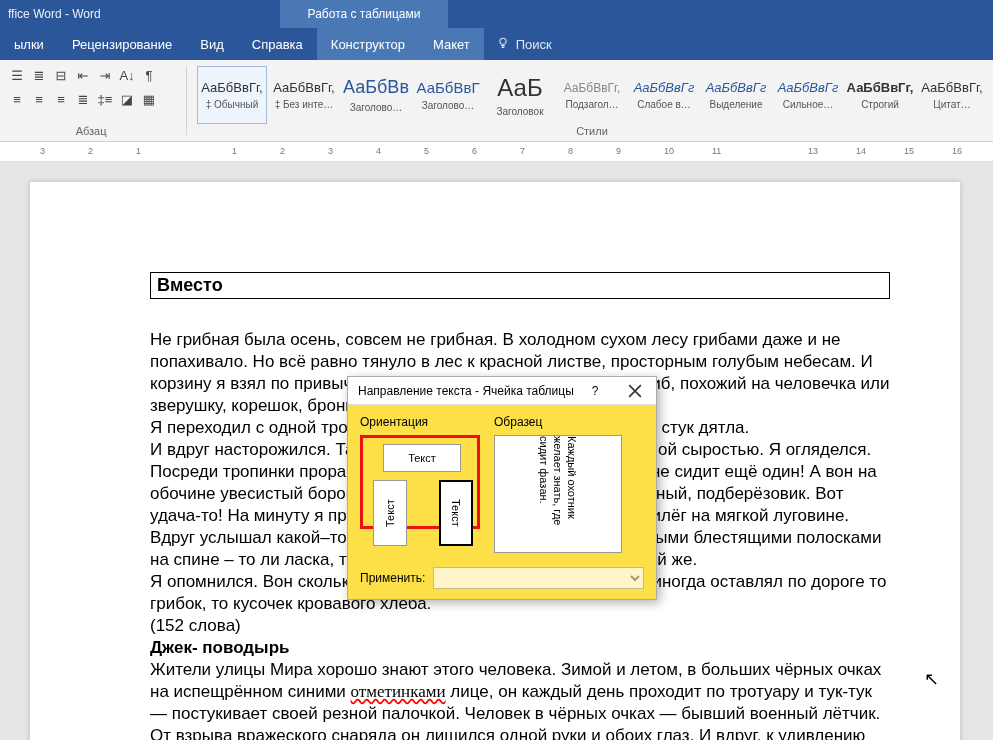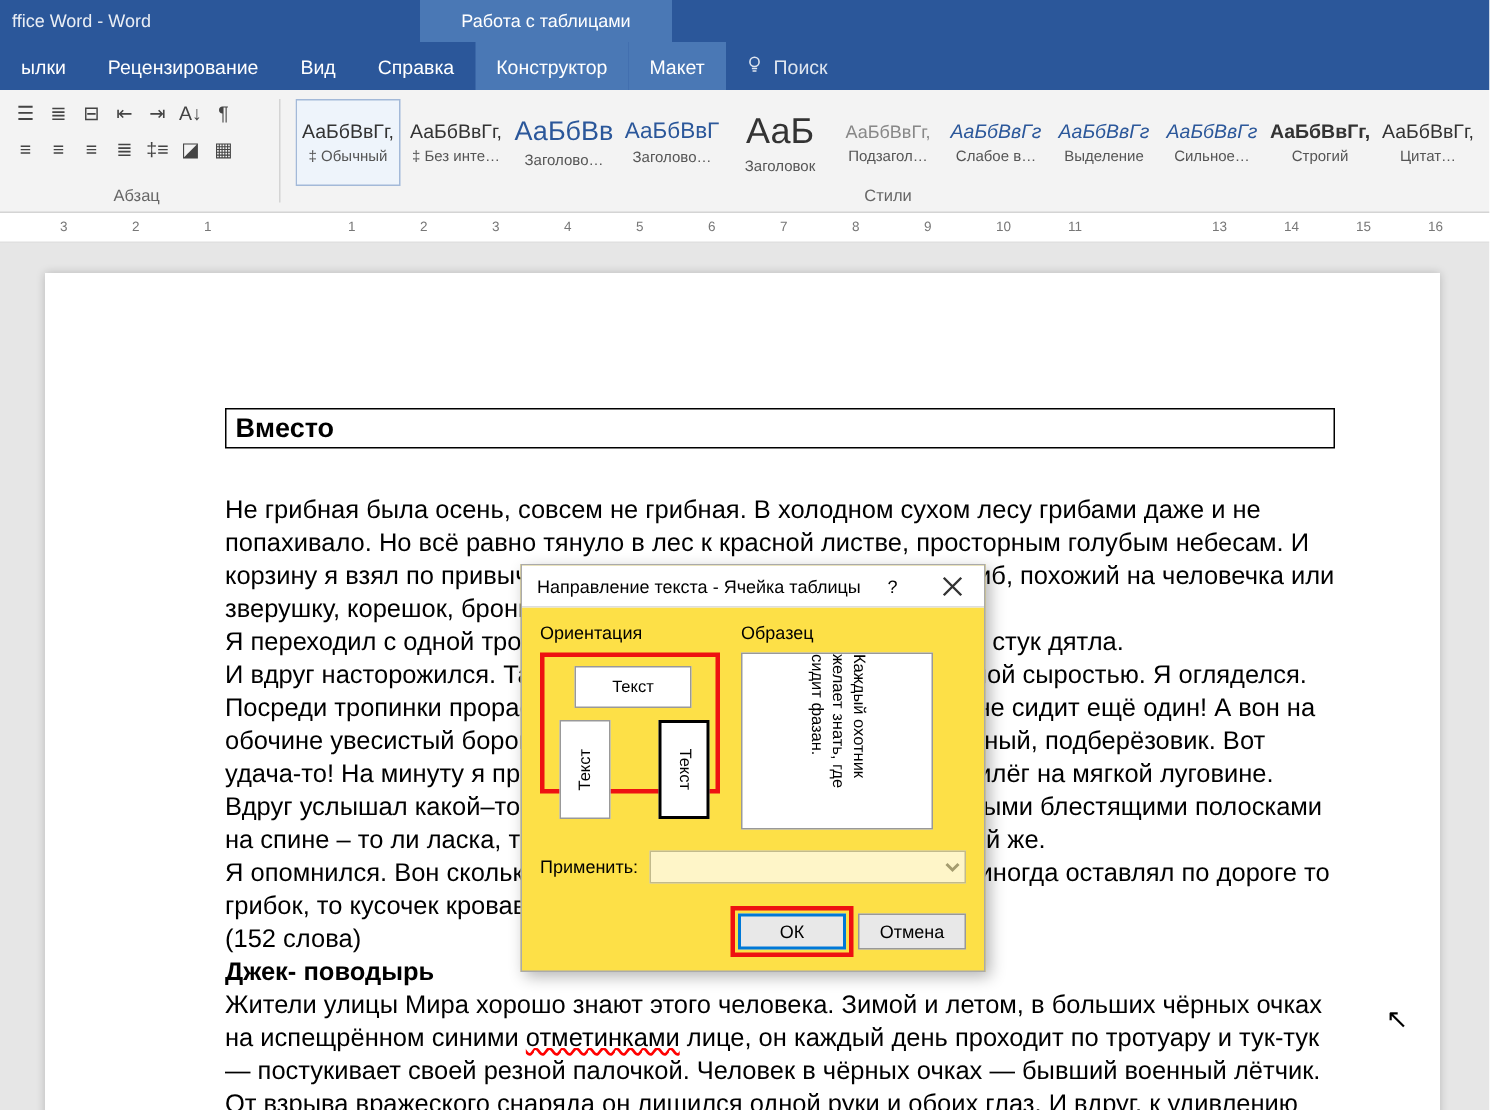--- a/index.html
+++ b/index.html
@@ -39,21 +39,21 @@
 
 .ruler-area { height: 20px; background: #fff; border-bottom: 1px solid #e0e0e0; position: relative; font-size: 9px; color: #777; }
 .ruler-area .tick { position: absolute; top: 4px; }
 
 
 .doc-area { position: absolute; top: 162px; left: 0; right: 0; bottom: 0; background: #e6e6e6; overflow: hidden; }
 .page { position: absolute; left: 30px; top: 20px; width: 930px; height: 640px; background: #fff; box-shadow: 0 0 6px rgba(0,0,0,.2); padding: 90px 70px 20px 120px; }
 .tbl-cell { border: 1px solid #000; padding: 2px 6px; font-size: 18px; font-weight: bold; display: inline-block; width: 740px; }
 .doc-text { font-size: 17px; line-height: 22px; color: #000; margin-top: 30px; }
 .doc-text .ul { text-decoration: underline; }
-.doc-text .wavy { text-decoration: underline wavy red; }
+.doc-text .wavy { text-decoration: underline wavy red; font-family: Liberation Serif, serif; }
 .doc-text b { font-weight: bold; }
 
 
 .dialog { position: absolute; left: 337px; top: 376px; width: 310px; background: #fde047; border: 1px solid #aaa; box-shadow: 3px 3px 10px rgba(0,0,0,.3); font-size: 12px; margin-left: 10px; }
 .dlg-title { height: 28px; display: flex; align-items: center; justify-content: space-between; padding: 0 6px 0 10px; background: #fff; border-bottom: 1px solid #ddd; }
 .dlg-title .rt { display: flex; gap: 10px; align-items: center; }
 .dlg-close { width: 30px; height: 20px; display: flex; align-items: center; justify-content: center; cursor: pointer; }
 .dlg-body { padding: 10px 12px; }
 .dlg-row { display: flex; gap: 14px; }
 .grp { }
@@ -246,19 +246,15 @@
         <div class="sample-box">
           <div class="sample-inner">Каждый охотник желает знать, где сидит фазан.</div>
         </div>
       </div>
     </div>
     <div class="apply-row">
       <span>Применить:</span>
       <select disabled=""></select>
     </div>
   </div>
-  <div class="dlg-buttons">
-    <button class="dlg-btn primary">ОК</button>
-    <button class="dlg-btn">Отмена</button>
-  </div>
 </div>
 
 <div class="cursor-arrow">↖</div>
 
 </body></html>

